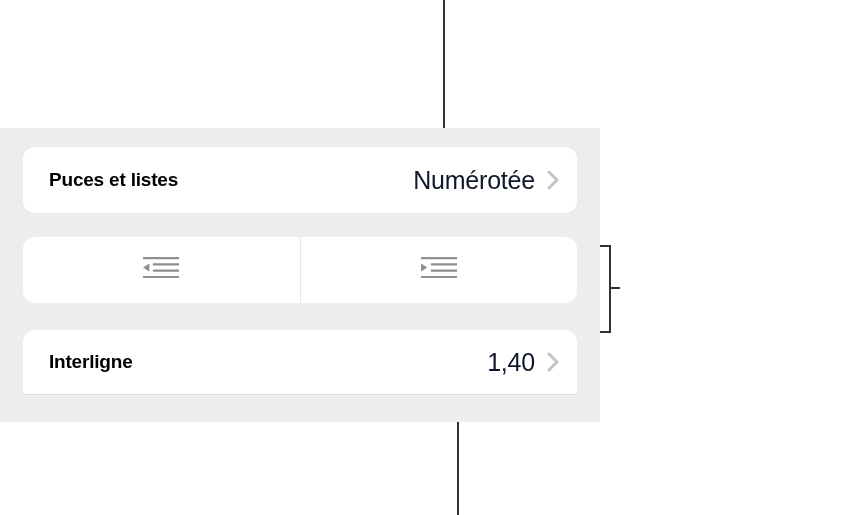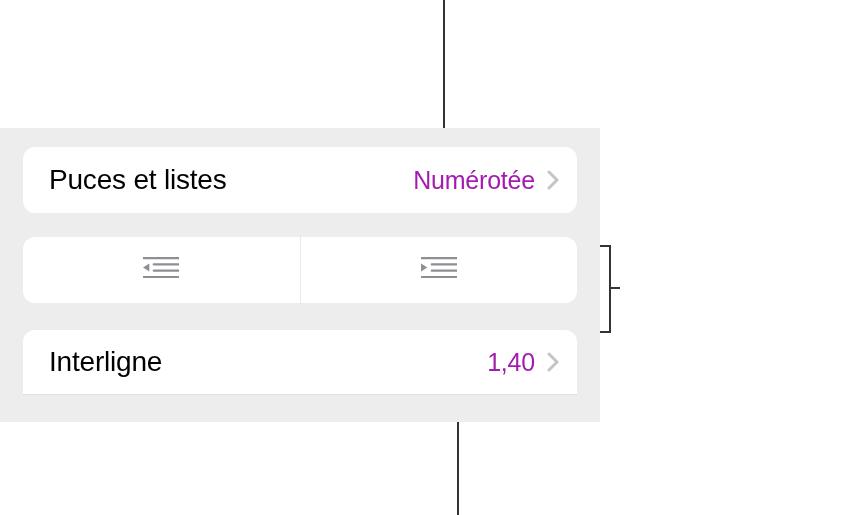--- a/index.html
+++ b/index.html
@@ -44,29 +44,29 @@
     }
     
     .row.last {
       border-radius: 12px 12px 0 0;
       height: 65px;
       border-bottom: 1px solid #e0e0e0;
     }
     
     .row-label {
       flex: 1;
-      font-size: 28px;
+      font-size: 19px;
       color: #000;
-      font-weight: 400;
+      font-weight: 700;
       letter-spacing: -0.2px;
     }
     
     .row-value {
       font-size: 25px;
-      color: #a21caf;
+      color: #0f172a;
       font-weight: 400;
       letter-spacing: -0.2px;
       margin-right: 12px;
     }
     
     .chevron {
       width: 12px;
       height: 20px;
     }
     

